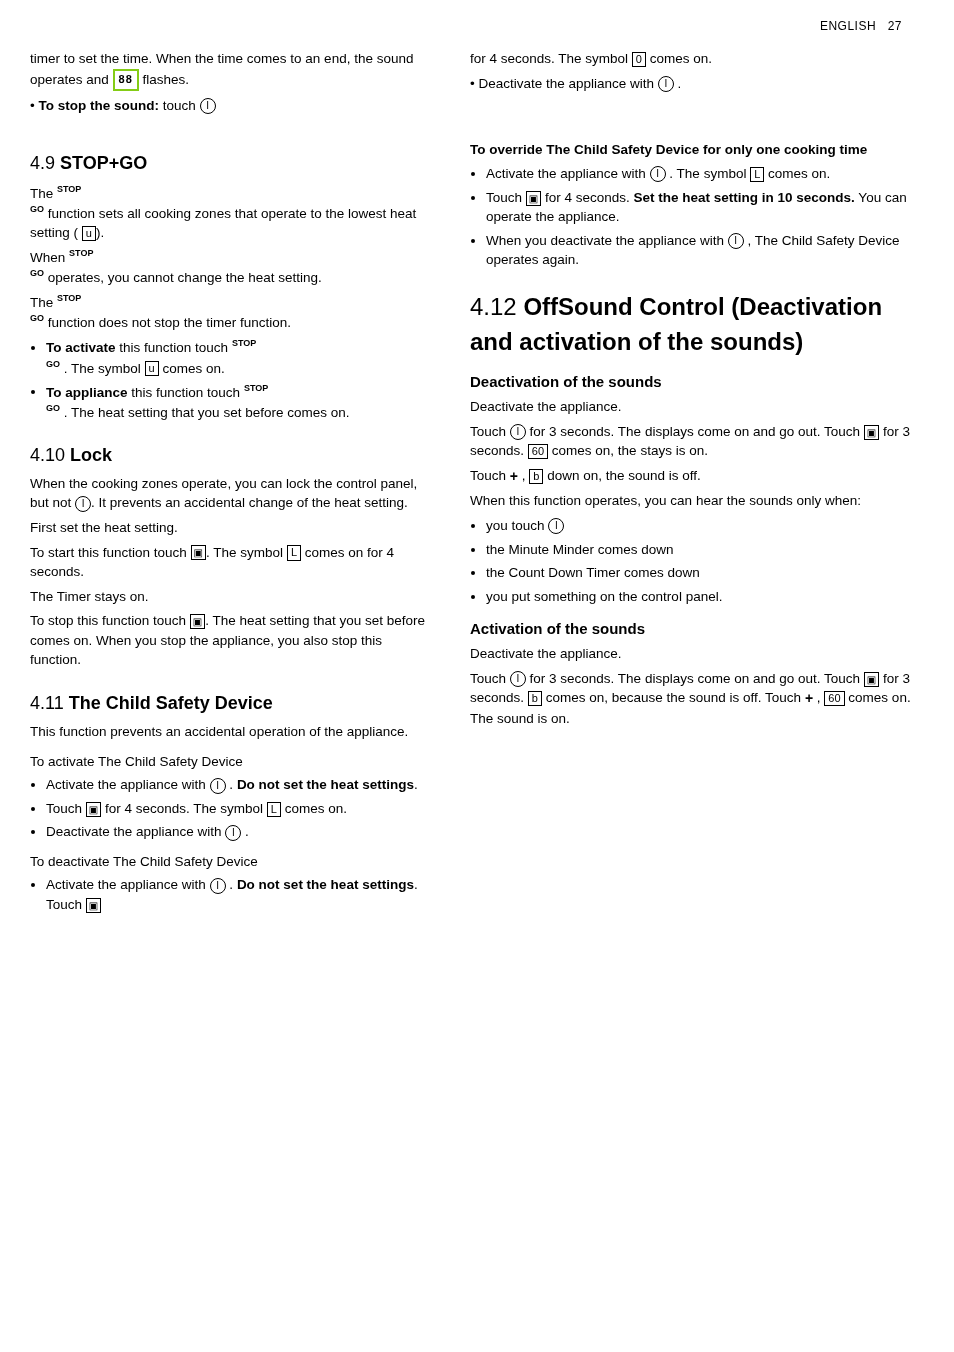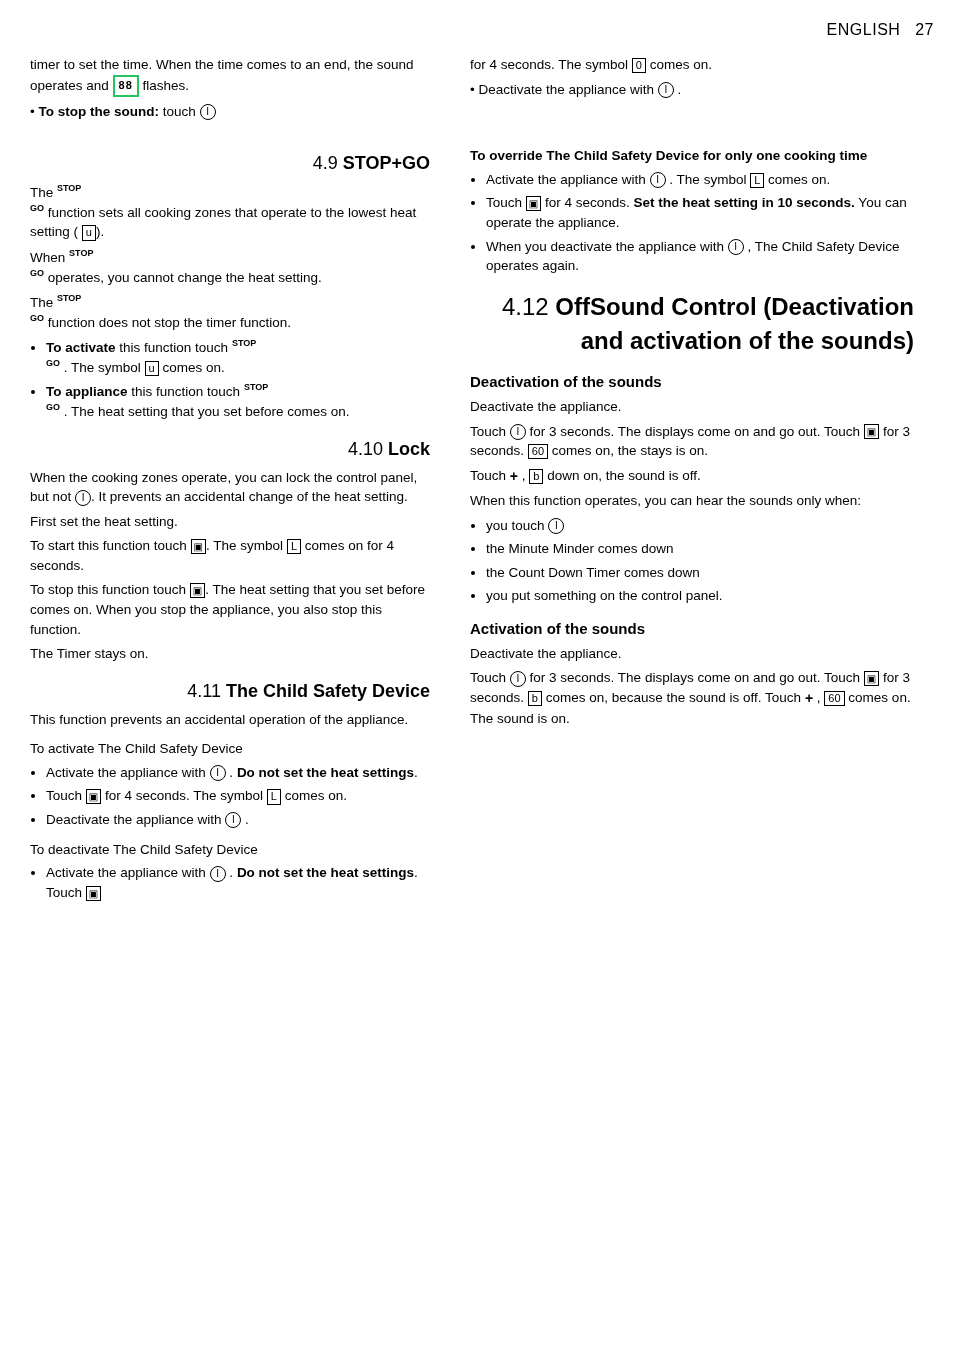--- a/index.html
+++ b/index.html
@@ -13,22 +13,22 @@
       min-height: 1352px;
     }
     .page {
       width: 954px;
       min-height: 1352px;
       padding: 0;
       position: relative;
     }
     .header {
       text-align: right;
-      padding: 18px 20px 8px 40px;
-      font-size: 16px;
+      padding: 18px 52px 8px 40px;
+      font-size: 12px;
       letter-spacing: 0.5px;
       color: #000;
       border-bottom: none;
     }
     .content {
       display: flex;
       flex-direction: row;
       padding: 0 30px;
     }
     .left-col {
@@ -38,23 +38,22 @@
     }
     .right-col {
       width: 464px;
       padding-left: 20px;
       padding-top: 10px;
       border-left: none;
     }
     .section-title {
       font-size: 18px;
       font-weight: bold;
-      margin-top: 14px;
+      margin-top: 20px;
       margin-bottom: 6px;
-      text-align: right;
     }
     .section-title .num {
       font-weight: normal;
     }
     .subsection-title {
       font-size: 15px;
       font-weight: bold;
       margin-top: 12px;
       margin-bottom: 4px;
     }
@@ -97,21 +96,21 @@
     .symbol-square {
       display: inline-block;
       border: 1.5px solid #000;
       padding: 1px 2px;
       font-size: 10px;
       line-height: 1.1;
       vertical-align: middle;
     }
     .double-square {
       display: inline-block;
-      border: 2px solid #22c55e;
+      border: 2px solid #84cc16;
       padding: 1px 4px;
       font-size: 11px;
       font-weight: bold;
       vertical-align: middle;
       letter-spacing: 1px;
     }
     .stop-go-icon {
       font-size: 9px;
       font-weight: bold;
       vertical-align: super;
@@ -188,24 +187,24 @@
         <div class="section-title">
           <span class="num">4.10</span> <span>Lock</span>
         </div>
         <p>
           <span>When the cooking zones operate, you can lock the control panel, but not</span> <span class="symbol-circle">I</span><span>. It prevents an accidental change of the heat setting.</span>
         </p>
         <p>First set the heat setting.</p>
         <p>
           <span>To start this function touch</span> <span class="symbol-square">▣</span><span>. The symbol</span> <span class="symbol-box">L</span> <span>comes on for 4 seconds.</span>
         </p>
+        <p>The Timer stays on.</p>
         <p>
           <span>To stop this function touch</span> <span class="symbol-square">▣</span><span>. The heat setting that you set before comes on. When you stop the appliance, you also stop this function.</span>
         </p>
-        <p>The Timer stays on.</p>
       </div>
 
       <div>
         <div class="section-title">
           <span class="num">4.11</span> <span>The Child Safety Device</span>
         </div>
         <p>This function prevents an accidental operation of the appliance.</p>
 
         <p class="bold-heading">To activate The Child Safety Device</p>
         <ul>

